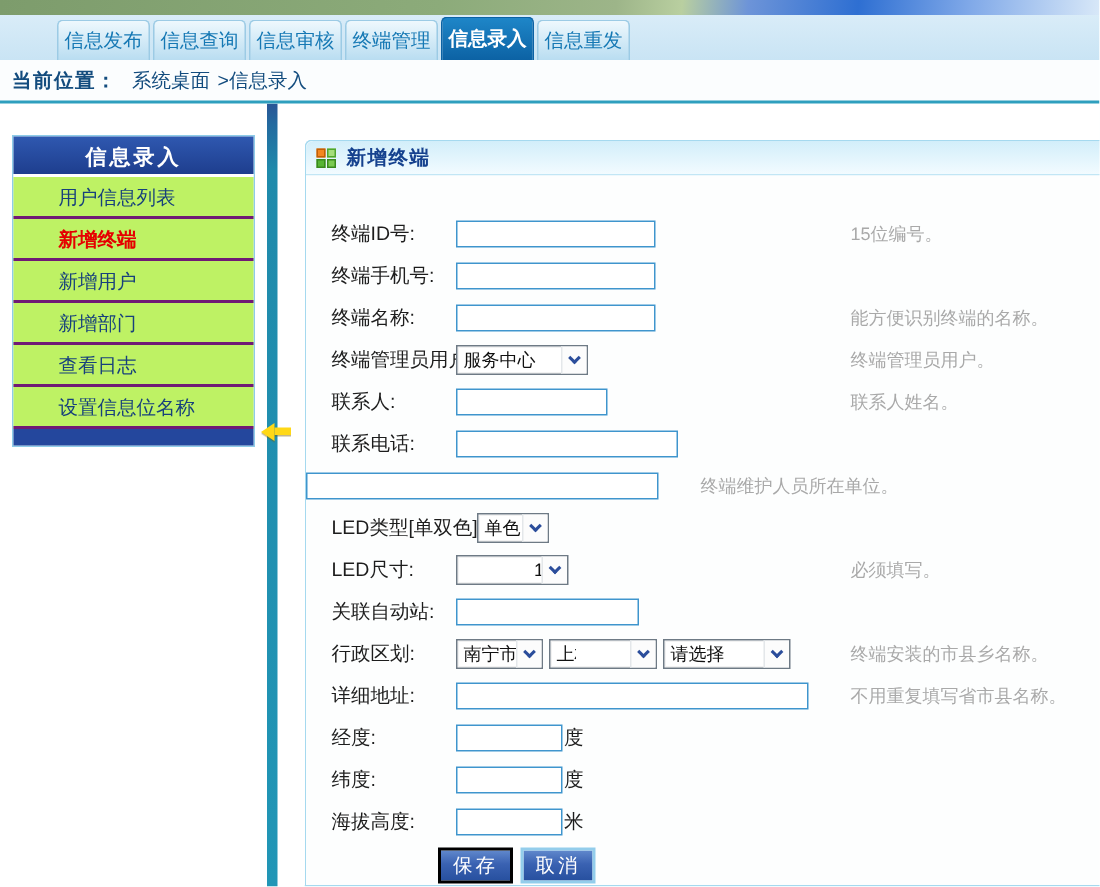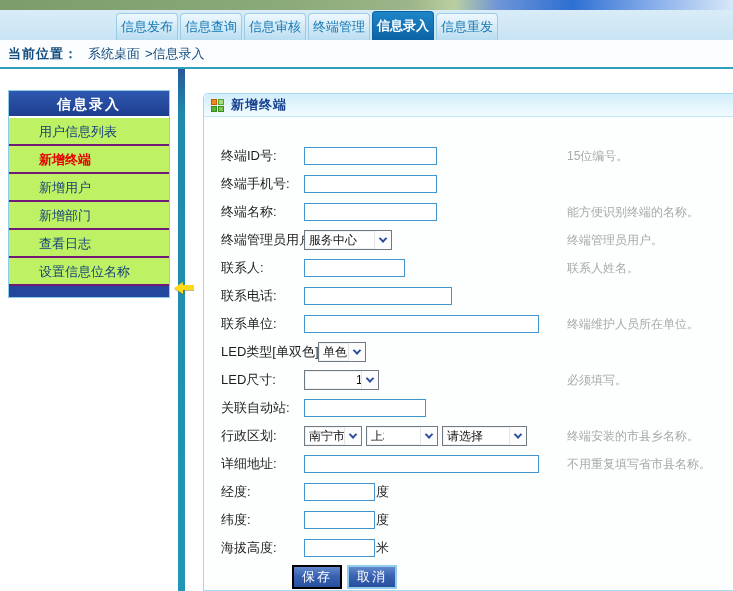--- a/index.html
+++ b/index.html
@@ -11,21 +11,21 @@
   }
   
   .banner {
     position:absolute; left:0; top:0; width:733px; height:10px;
     background:linear-gradient(95deg,#7d9c6c 0%,#8cab7a 40%,#9db589 56%,#b9cfa0 62%,#6d94d8 68%,#2e6fd2 78%,#7fa8e8 88%,#d8e8f8 100%);
   }
   
   .tabbar {
     position:absolute; left:0; top:10px; width:733px; height:30px;
     background:linear-gradient(180deg,#d9ecf8 0%,#c9e4f4 100%);
-    display:flex; align-items:flex-end; padding-left:116px;
+    display:flex; align-items:flex-end; padding-left:38px;
   }
   .tab {
     width:62px; height:27px; line-height:26px; margin-right:2px;
     text-align:center; font-size:13px; color:#1578b4; cursor:pointer;
     background:linear-gradient(180deg,#eef8fd 0%,#b9ddf1 100%);
     border:1px solid #9ccbe5; border-bottom:none;
     border-radius:4px 4px 0 0; position:relative; white-space:nowrap;
   }
   .tab.active {
     background:linear-gradient(180deg,#1e86c8 0%,#0c62a4 100%);
@@ -210,21 +210,20 @@
         <div class="row-hint">联系人姓名。</div>
       </div>
       <div class="row">
         <div class="row-label">联系电话:</div>
         <div class="row-field">
           <input class="txt" type="text" style="width: 148px;">
         </div>
         <div class="row-hint"></div>
       </div>
       <div class="row">
-        <div class="row-label">联系单位:</div>
         <div class="row-field">
           <input class="txt" type="text" style="width: 235px;">
         </div>
         <div class="row-hint">终端维护人员所在单位。</div>
       </div>
       <div class="row">
         <div class="row-label">LED类型[单双色]:</div>
         <div class="row-field">
           <div class="sel" style="width: 48px; margin-left: 14px;">
             <span class="sel-val">单色</span>

